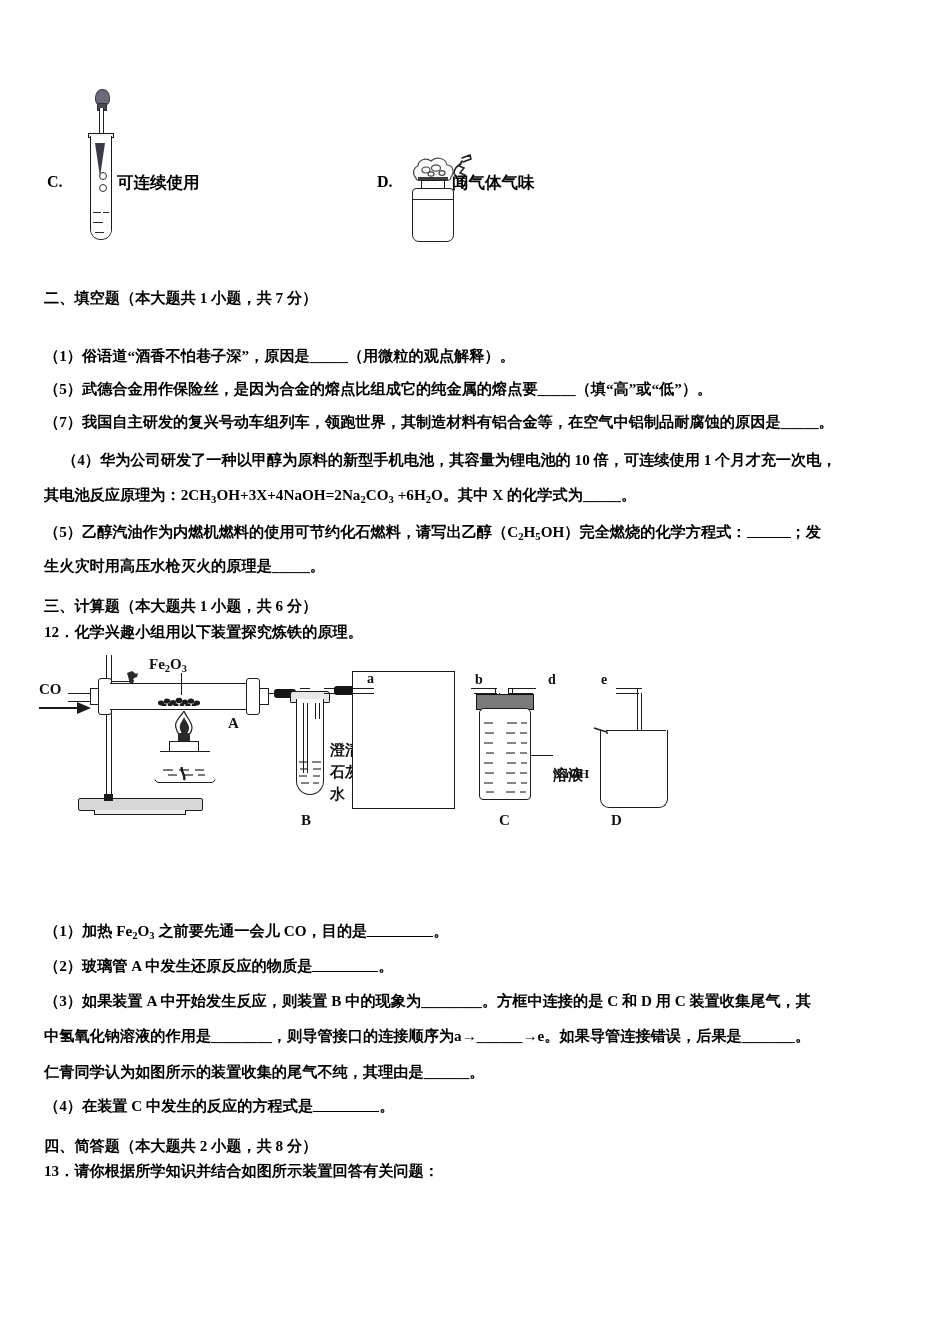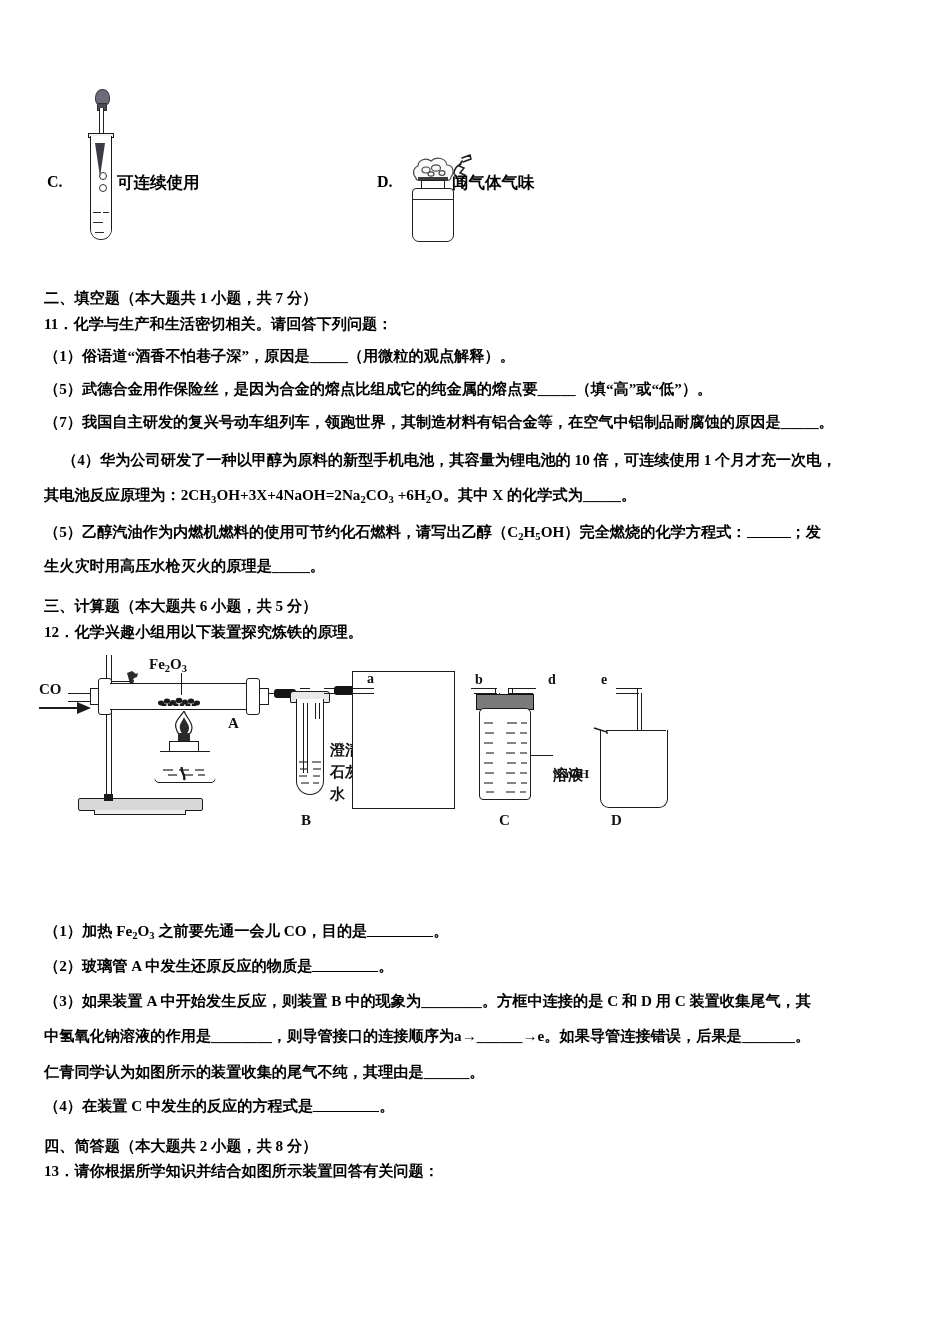--- a/index.html
+++ b/index.html
@@ -382,41 +382,40 @@
     <div class="bot-mouth"></div>
     <div class="bot-neck"></div>
     <div class="bot-body"></div>
     <div class="bot-shoulder"></div>
   </div>
 
   <div class="txt opt-text" style="left:452px; top:172px;">闻气体气味</div>
 
   <div class="txt head-line" style="left:44px; top:288px;">二、填空题（本大题共 1 小题，共 7 分）</div>
 
-  <div class="txt body-line" style="left:44px; top:316px;">11．化学与生产和生活密切相关。请回答下列问题：</div>
 
   <div class="txt body-line" style="left:44px; top:348px;">（1）俗语道“酒香不怕巷子深”，原因是_____（用微粒的观点解释）。</div>
 
   <div class="txt body-line" style="left:44px; top:381px;">（5）武德合金用作保险丝，是因为合金的熔点比组成它的纯金属的熔点要_____（填“高”或“低”）。</div>
 
   <div class="txt body-line" style="left:44px; top:414px;">（7）我国自主研发的复兴号动车组列车，领跑世界，其制造材料有铝合金等，在空气中铝制品耐腐蚀的原因是_____。</div>
 
   <div class="txt body-line" style="left:62px; top:452px;">（4）华为公司研发了一种以甲醇为原料的新型手机电池，其容量为锂电池的 10 倍，可连续使用 1 个月才充一次电，</div>
 
   <div class="txt body-line" style="left:44px; top:487px;">
     <span>其电池反应原理为：</span><span>2CH<sub>3</sub>OH+3X+4NaOH=2Na<sub>2</sub>CO<sub>3</sub> +6H<sub>2</sub>O</span><span>。其中 X 的化学式为_____。</span>
   </div>
 
   <div class="txt body-line" style="left:44px; top:524px;">
     （5）乙醇汽油作为内燃机燃料的使用可节约化石燃料，请写出乙醇（C<sub>2</sub>H<sub>5</sub>OH）完全燃烧的化学方程式：<span class="blank" style="width:44px;"></span>；发
   </div>
 
   <div class="txt body-line" style="left:44px; top:558px;">生火灾时用高压水枪灭火的原理是_____。</div>
 
-  <div class="txt head-line" style="left:44px; top:596px;">三、计算题（本大题共 6 小题，共 5 分）</div>
+  <div class="txt head-line" style="left:44px; top:596px;">三、计算题（本大题共 1 小题，共 6 分）</div>
 
   <div class="txt body-line" style="left:44px; top:624px;text-align:center;">12．化学兴趣小组用以下装置探究炼铁的原理。</div>
 
   <div id="appar">
 
     <div class="dia-lbl" style="left:1px; top:26px; font-size:15px;">CO</div>
     <svg style="position:absolute; left:1px; top:44px;" width="54" height="18">
       <line x1="0" y1="9" x2="38" y2="9" stroke="#1c1c1c" stroke-width="2"></line>
       <polygon points="38,3 52,9 38,15" fill="#1c1c1c"></polygon>
     </svg>

